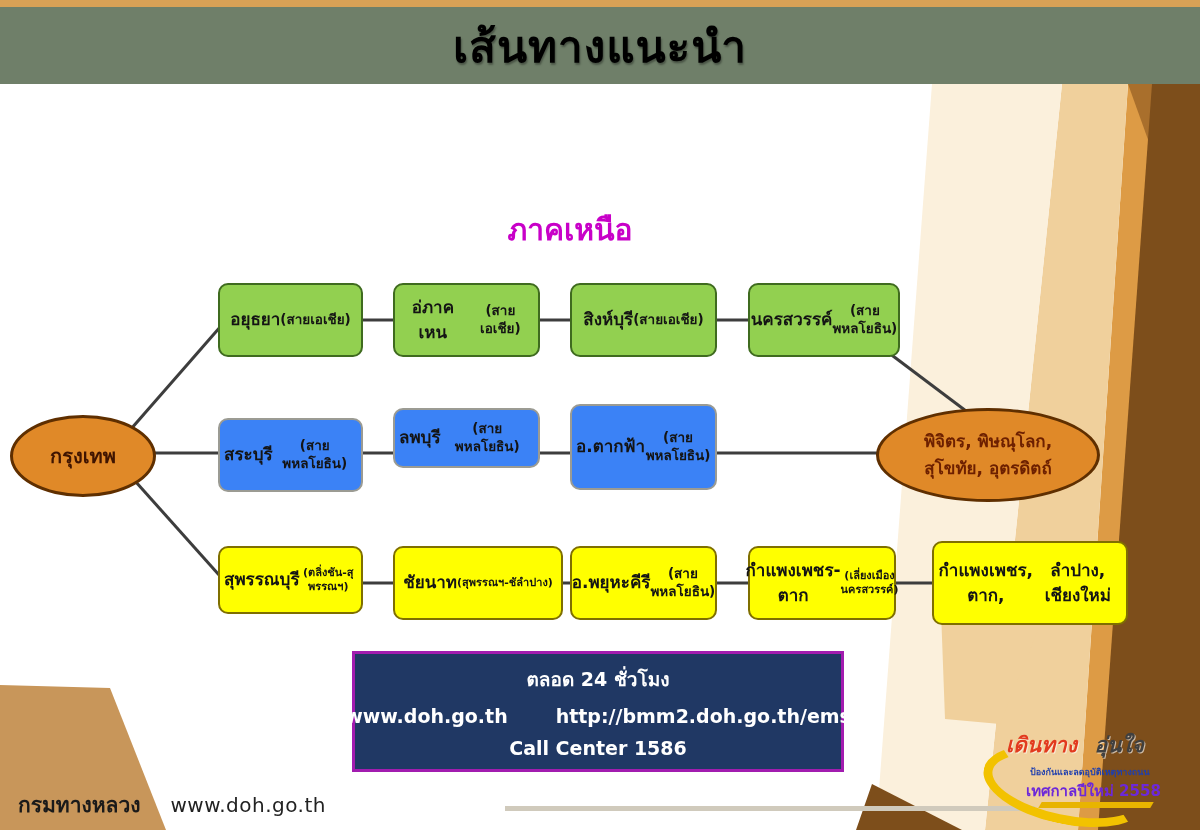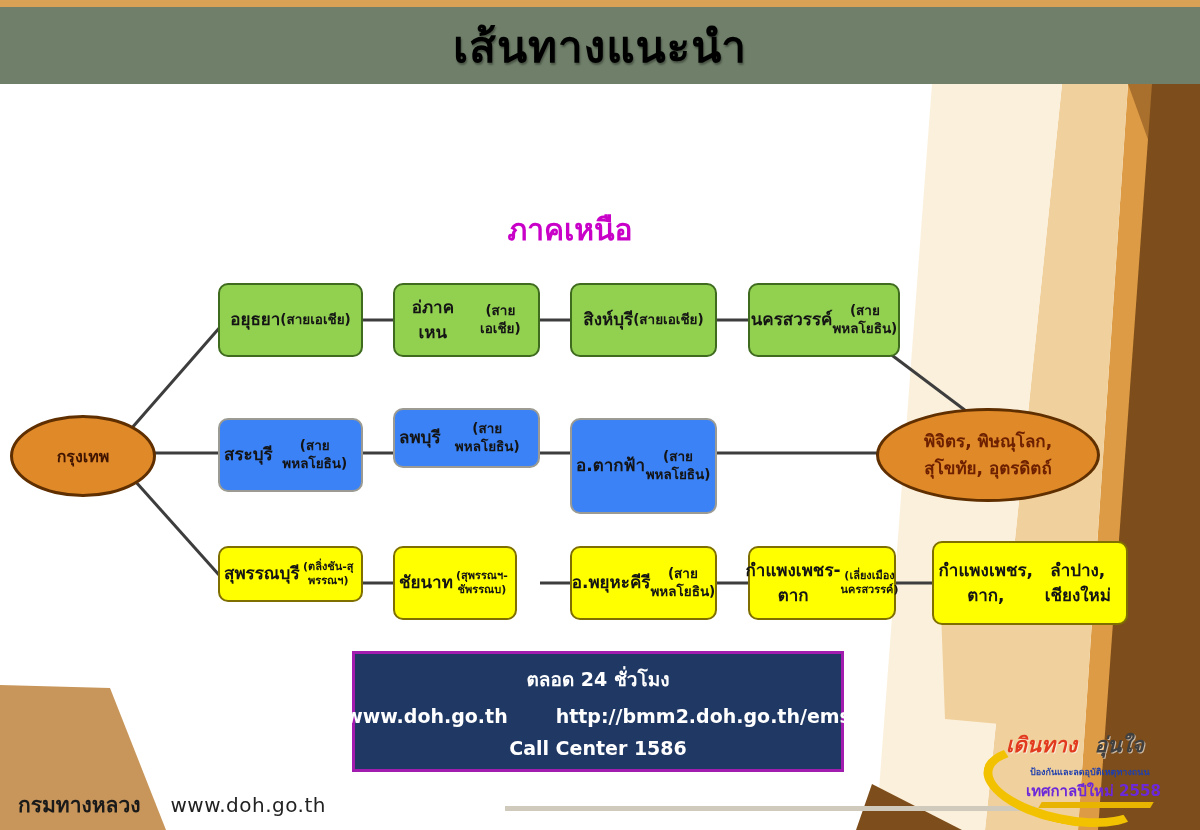--- a/index.html
+++ b/index.html
@@ -33,21 +33,21 @@
     align-items:center;justify-content:center;text-align:center;box-sizing:border-box;padding:2px 4px;}
   .node .t{font-size:17px;font-weight:bold;color:#141414;line-height:1.5;}
   .node .s{font-size:13.5px;font-weight:bold;color:#141414;line-height:1.3;}
   .node .s.tiny{font-size:11px;}
   .green {background:#92d050;border:2px solid #3f6b1f;}
   .gray  {background:#3b82f6;border:2px solid #9b9b93;}
   .yellow{background:#ffff00;border:2px solid #7f6f00;}
 
   .ellipse{position:absolute;z-index:2;background:#e08928;border:3px solid #5f2f00;border-radius:50%;
     display:flex;flex-direction:column;align-items:center;justify-content:center;text-align:center;}
-  .ellipse .e-name{font-size:16px;font-weight:bold;color:#3f1400;}
+  .ellipse .e-name{font-size:20px;font-weight:bold;color:#3f1400;}
   .ellipse .e-line{font-size:17px;font-weight:bold;color:#6d2000;line-height:1.6;}
 
   .region{position:absolute;left:330px;top:206px;width:480px;text-align:center;z-index:2;
     color:#c800c8;font-size:30px;font-weight:bold;}
 
   .info-box{position:absolute;left:352px;top:651px;width:492px;height:121px;z-index:2;
     background:#203864;border:3px solid #a21caf;box-sizing:border-box;color:#fff;
     display:flex;flex-direction:column;justify-content:space-evenly;align-items:center;
     font-size:19px;font-weight:bold;text-align:center;}
   .info-box .urls{display:flex;gap:48px;}
@@ -135,32 +135,32 @@
 </div>
 
 <div class="node gray" style="left:218px;top:418px;width:145px;height:74px;">
   <div class="t">สระบุรี</div>
   <div class="s">(สายพหลโยธิน)</div>
 </div>
 <div class="node gray" style="left:393px;top:408px;width:147px;height:60px;">
   <div class="t">ลพบุรี</div>
   <div class="s">(สายพหลโยธิน)</div>
 </div>
-<div class="node gray" style="left:570px;top:418px;width:147px;height:96px;">
+<div class="node gray" style="left:570px;top:404px;width:147px;height:86px;">
   <div class="t">อ.ตากฟ้า</div>
   <div class="s">(สายพหลโยธิน)</div>
 </div>
 
-<div class="node yellow" style="left:218px;top:546px;width:145px;height:56px;">
+<div class="node yellow" style="left:218px;top:546px;width:145px;height:68px;">
   <div class="t">สุพรรณบุรี</div>
   <div class="s tiny">(ตลิ่งชัน-สุพรรณฯ)</div>
 </div>
-<div class="node yellow" style="left:393px;top:546px;width:124px;height:74px;">
+<div class="node yellow" style="left:393px;top:546px;width:170px;height:74px;">
   <div class="t">ชัยนาท</div>
-  <div class="s tiny">(สุพรรณฯ-ชัพรรณบ)</div>
+  <div class="s tiny">(สุพรรณฯ-ชัลำปาง)</div>
 </div>
 <div class="node yellow" style="left:570px;top:546px;width:147px;height:74px;">
   <div class="t">อ.พยุหะคีรี</div>
   <div class="s">(สายพหลโยธิน)</div>
 </div>
 <div class="node yellow" style="left:748px;top:546px;width:148px;height:74px;">
   <div class="t">กำแพงเพชร-ตาก</div>
   <div class="s tiny">(เลี่ยงเมืองนครสวรรค์)</div>
 </div>
 <div class="node yellow" style="left:932px;top:541px;width:196px;height:84px;">

